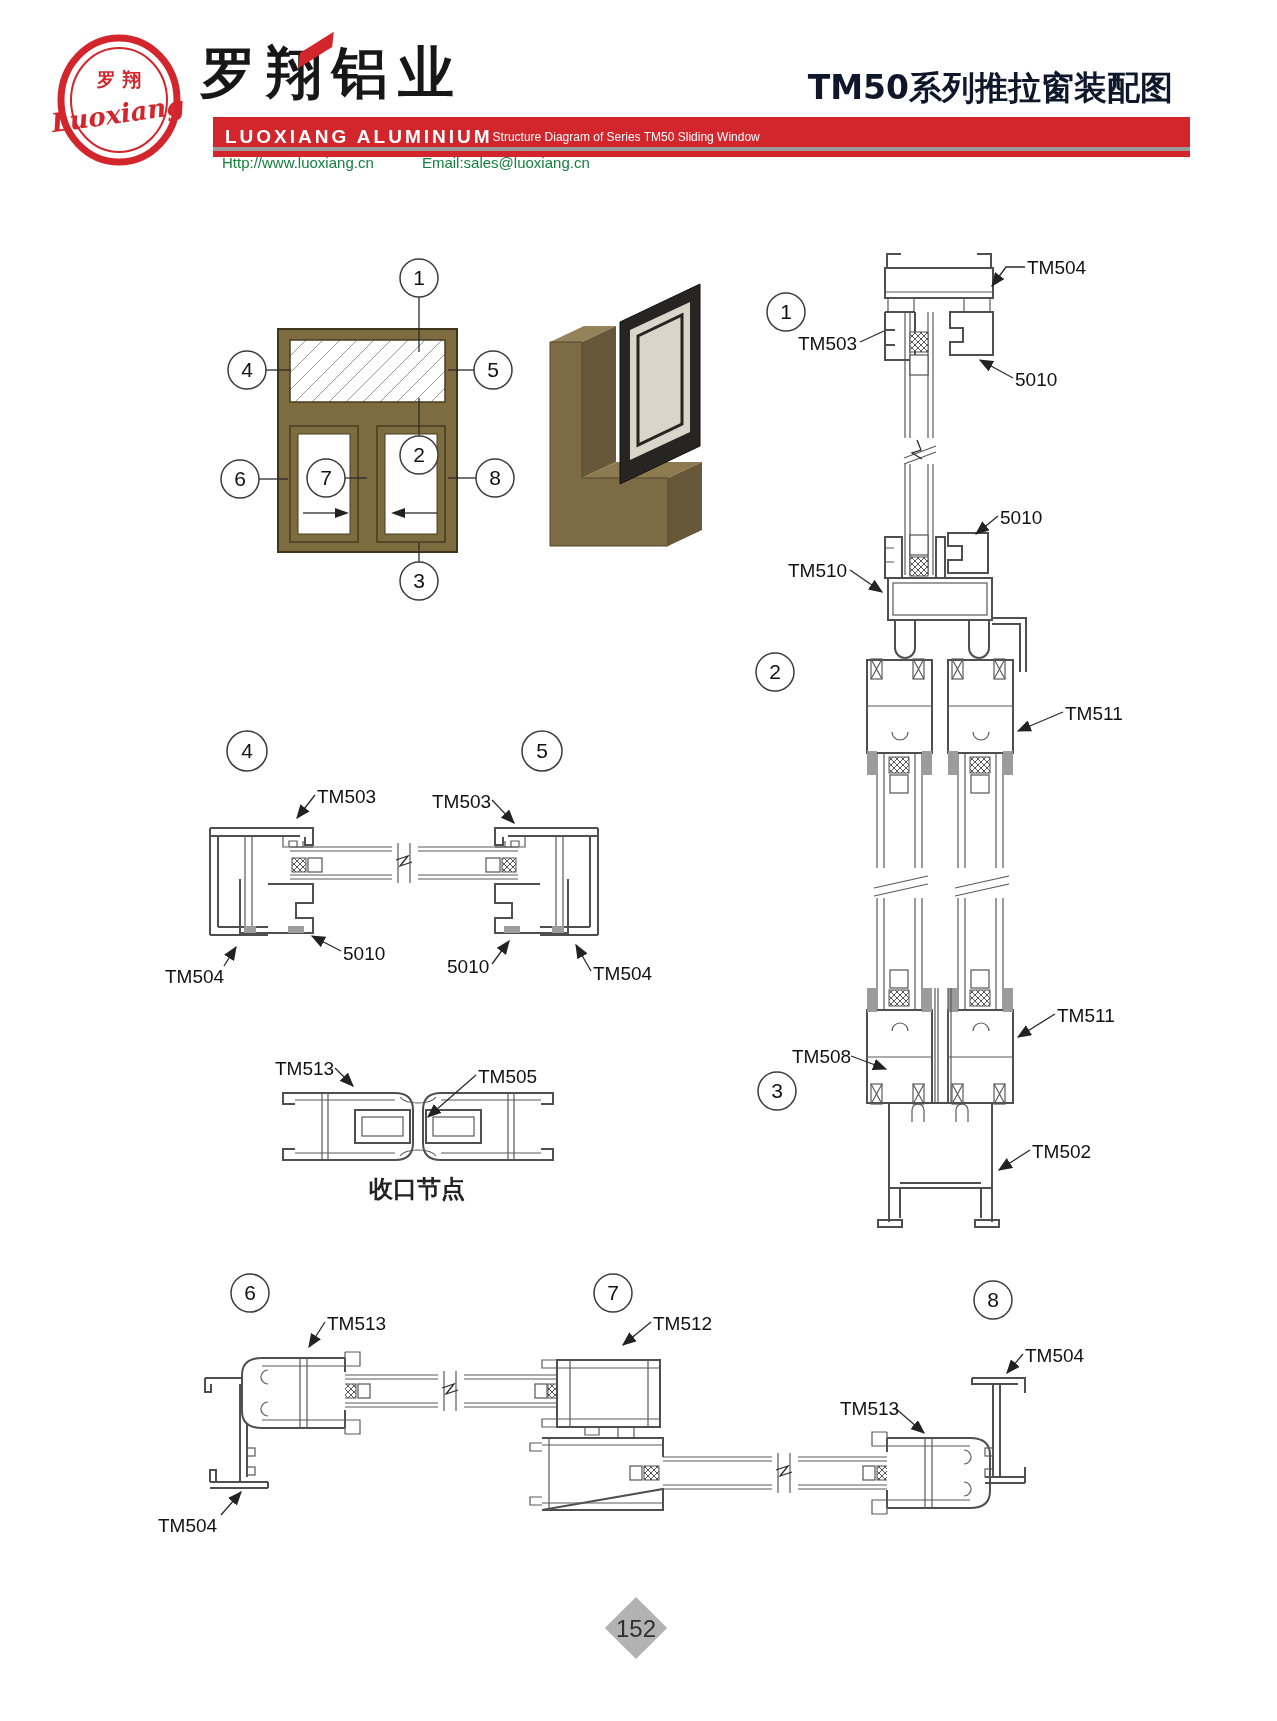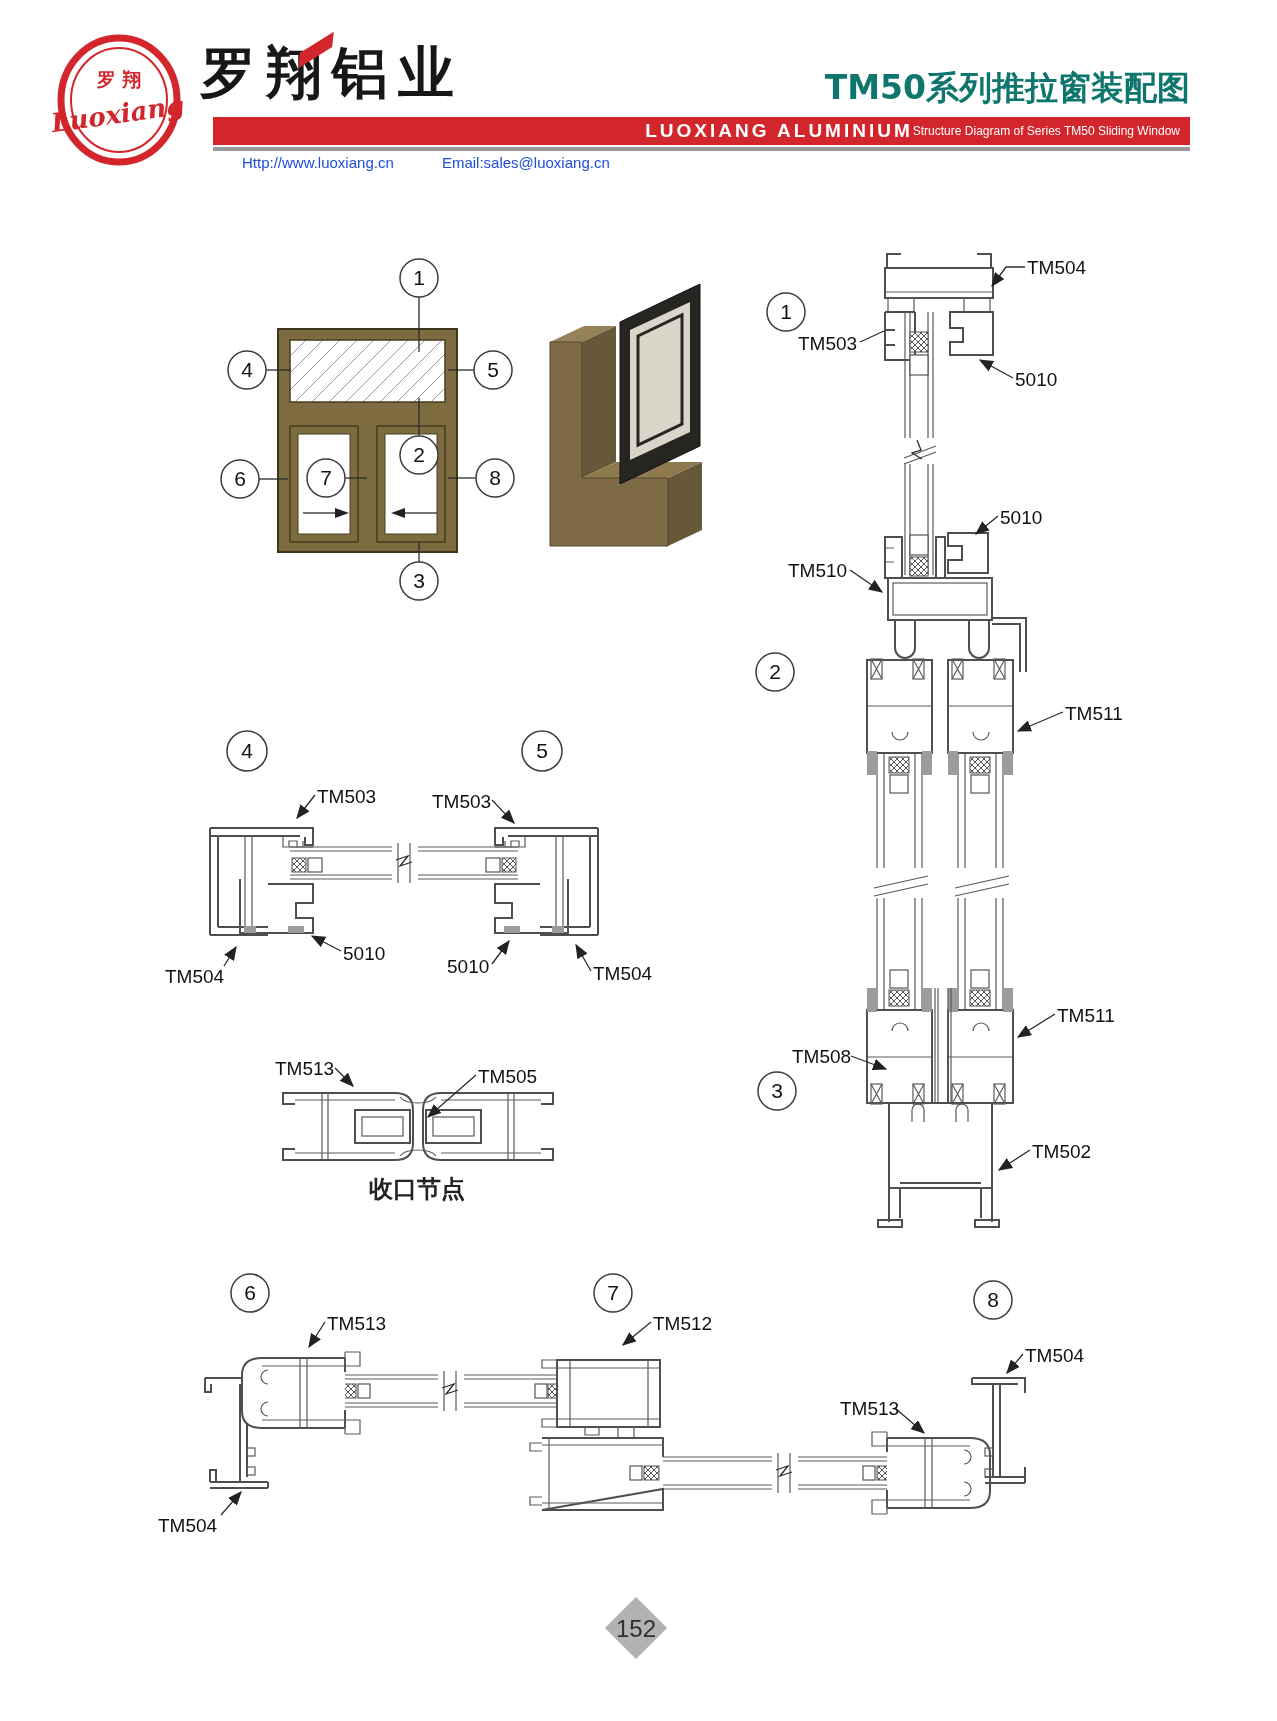--- a/index.html
+++ b/index.html
@@ -4,29 +4,29 @@
 <style>
   html,body{margin:0;padding:0;background:#fff;}
   .page{position:relative;width:1277px;height:1721px;background:#fff;overflow:hidden;
         font-family:"Liberation Sans",sans-serif;}
   
   .logo{position:absolute;left:52px;top:28px;width:134px;height:140px;}
   .company-cn{position:absolute;left:200px;top:36px;font-size:56px;font-weight:900;
               color:#171717;letter-spacing:10px;font-family:"DejaVu Sans",sans-serif;}
   .red-swoosh{position:absolute;left:296px;top:44px;width:40px;height:12px;background:#d2262c;
               transform:rotate(-32deg) skewX(-38deg);}
-  .doc-title-cn{position:absolute;right:87px;top:66px;font-size:33px;font-weight:800;
-                color:#0f766e;font-family:"DejaVu Sans",sans-serif;}
-  .red-bar{position:absolute;left:213px;top:117px;width:977px;height:28px;background:#d2262c;
-           display:flex;justify-content:flex-end;align-items:center;box-sizing:border-box;
+  .doc-title-cn{position:absolute;right:104px;top:66px;font-size:33px;font-weight:800;
+                color:#0f172a;font-family:"DejaVu Sans",sans-serif;}
+  .red-bar{position:absolute;left:213px;top:117px;width:977px;height:40px;background:#d2262c;
+           display:flex;justify-content:flex-start;align-items:center;box-sizing:border-box;
            padding:0 10px 0 12px;}
   .red-bar .en-left{color:#fff;font-size:19px;font-weight:bold;letter-spacing:3px;}
   .red-bar .en-right{color:#fff;font-size:12px;}
   .bar-shadow{position:absolute;left:213px;top:147px;width:977px;height:4px;background:#9a9a9a;}
-  .url-line{position:absolute;left:222px;top:154px;font-size:15px;color:#1d4ed8;margin-left:20px;}
+  .url-line{position:absolute;left:222px;top:154px;font-size:15px;color:#15803d;}
   .url-line span{margin-right:44px;}
   
   svg.canvas{position:absolute;left:0;top:0;}
   .p2{fill:none;stroke:#4f4f4f;stroke-width:2;}
   .p2f{fill:#fff;stroke:#4f4f4f;stroke-width:2;}
   .p1{fill:none;stroke:#5a5a5a;stroke-width:1.2;}
   .ld{fill:none;stroke:#2b2b2b;stroke-width:1.3;}
   .lbl{font:19px "Liberation Sans",sans-serif;fill:#111;}
   .cap{font:bold 24px "DejaVu Sans",sans-serif;fill:#222;}
   .cnum{font:21px "Liberation Sans",sans-serif;fill:#111;text-anchor:middle;}

